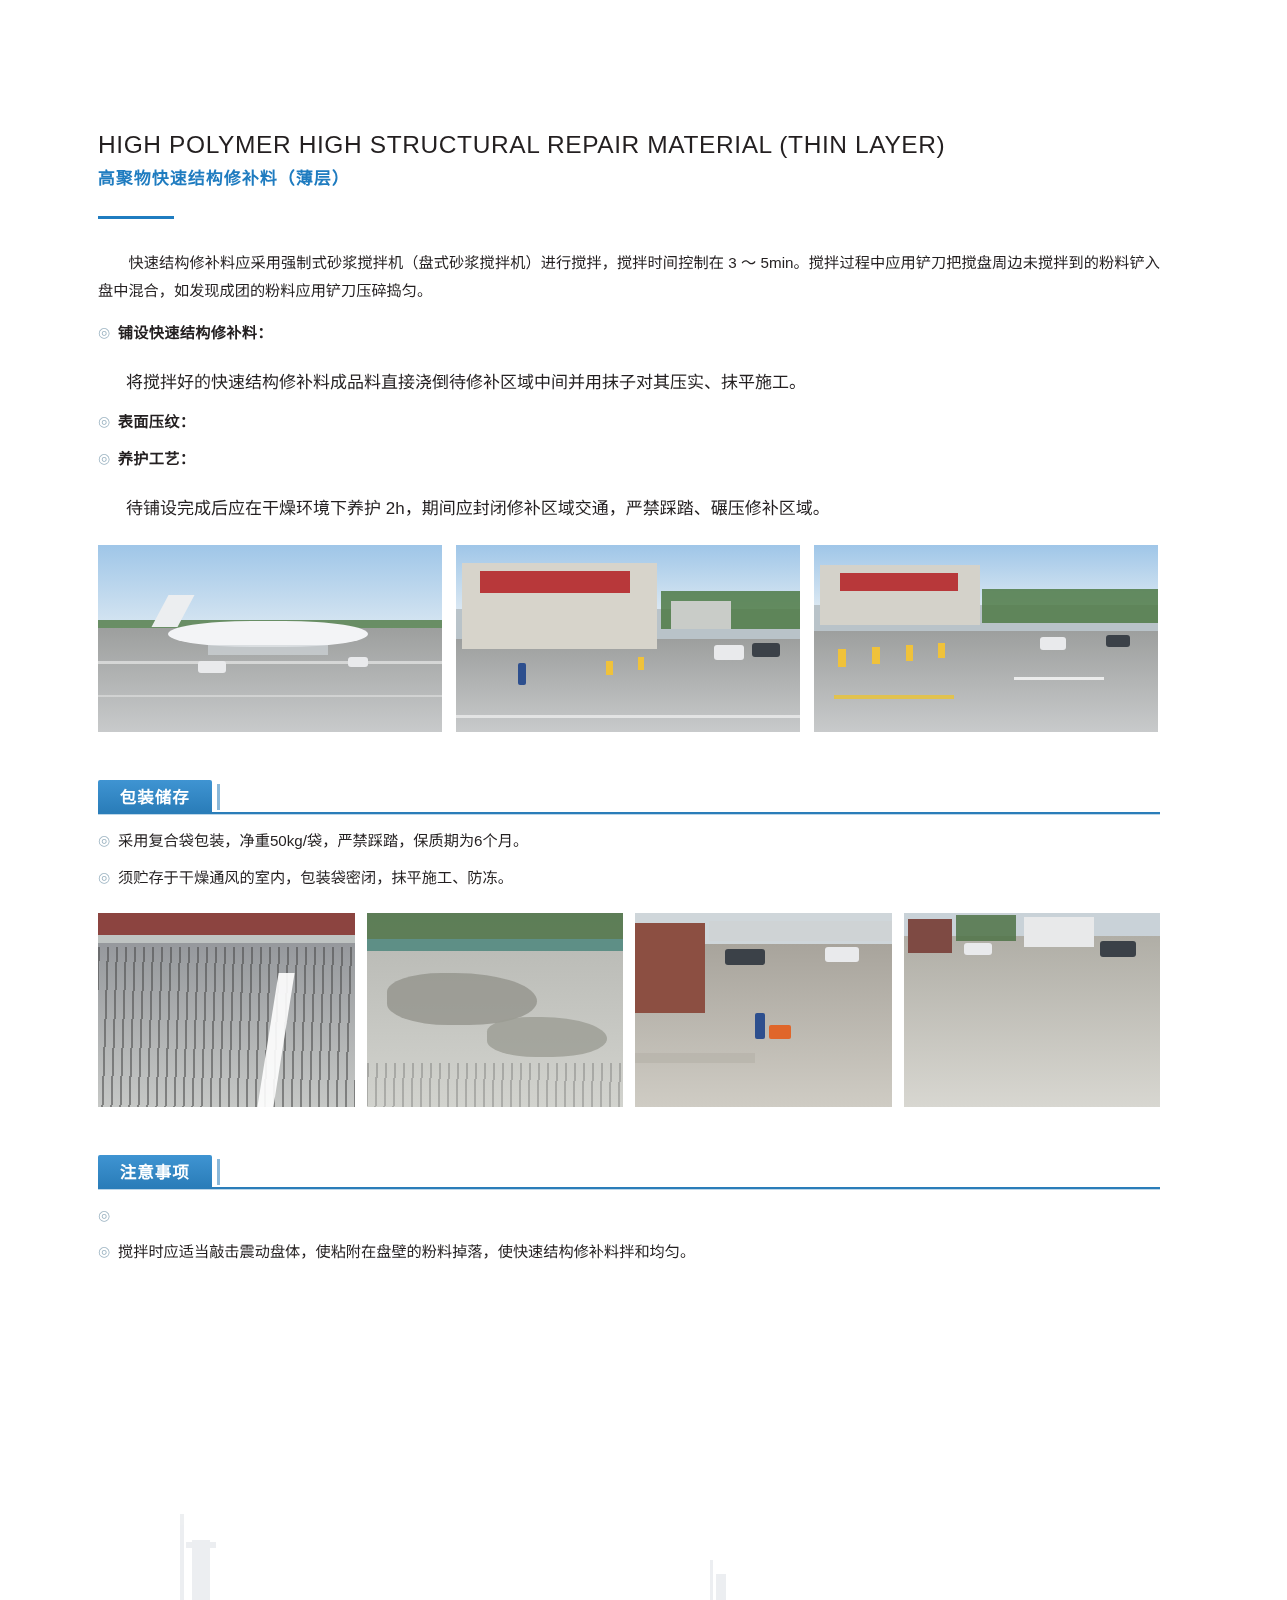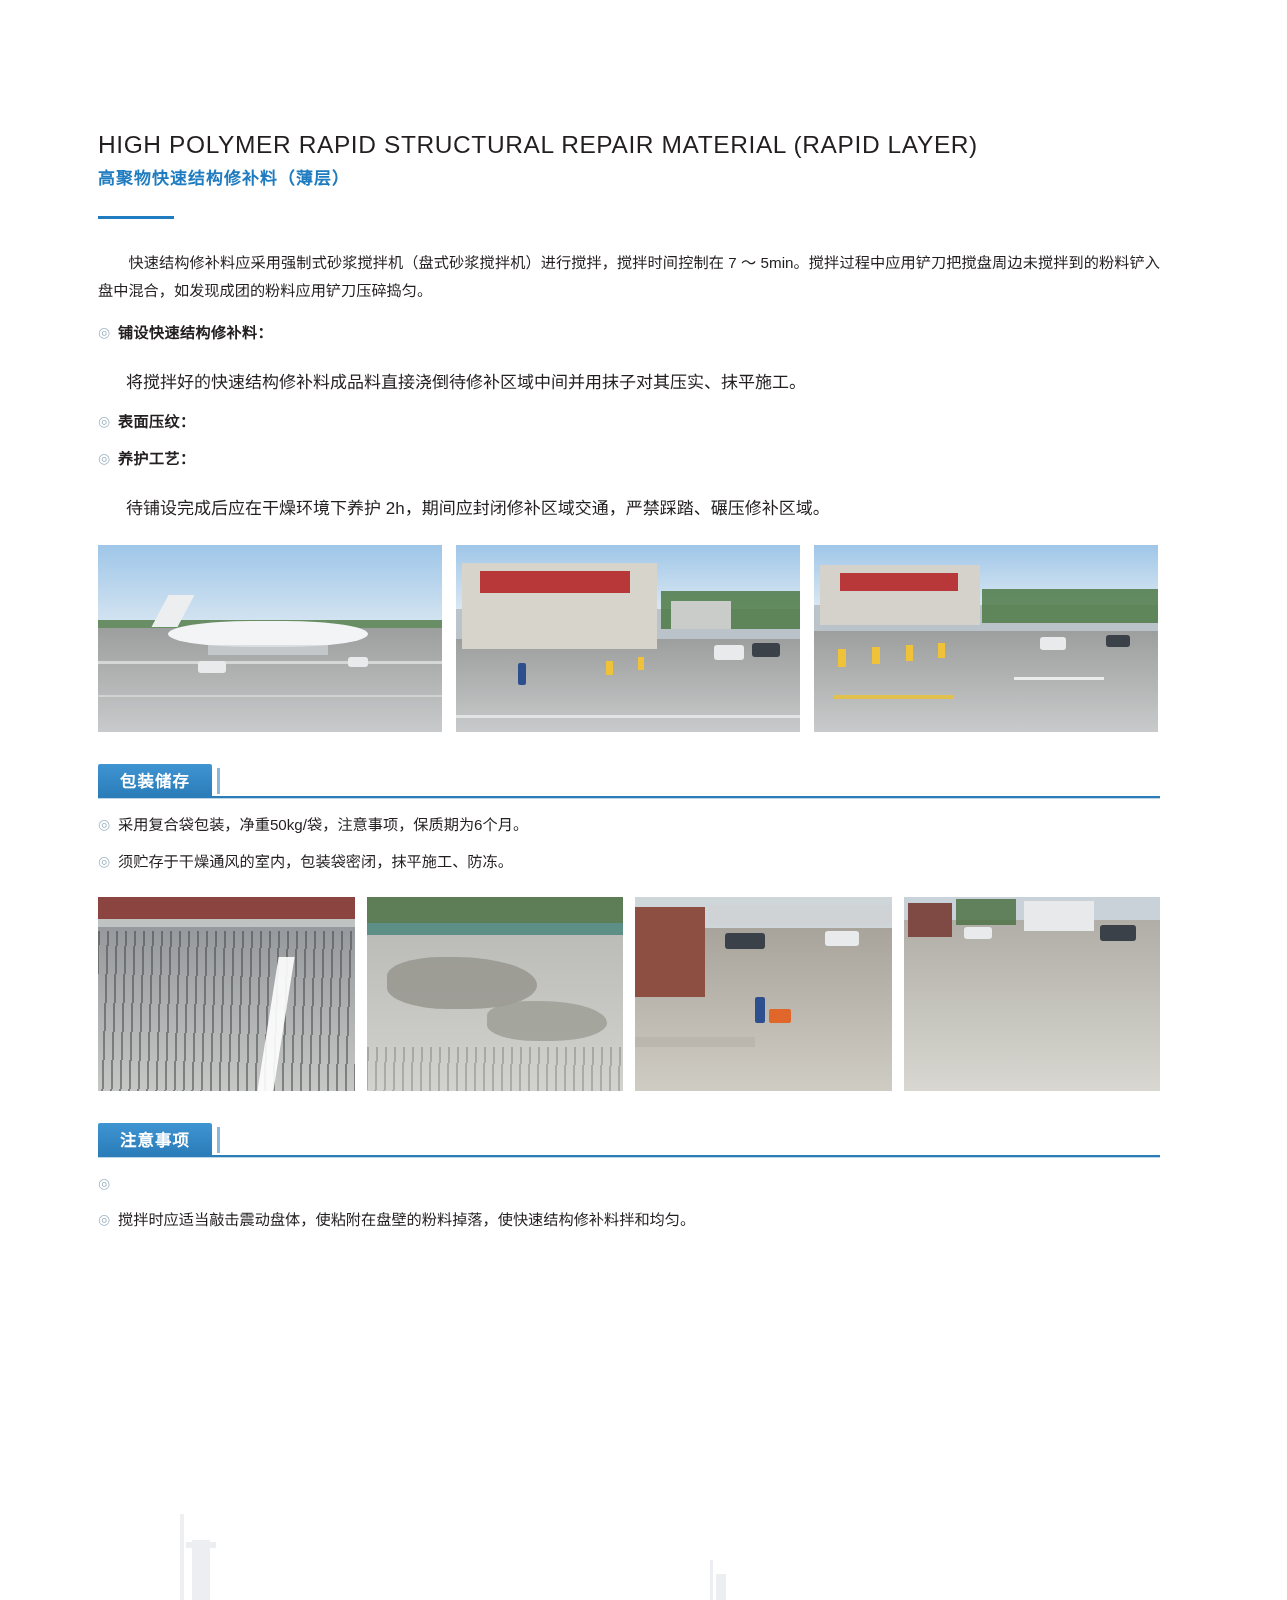--- a/index.html
+++ b/index.html
@@ -169,21 +169,21 @@
     border-radius: 40% 60% 50% 45%;
     opacity: .8;
   }
   .photo .rail {
     position: absolute;
     background: #7f8f8b;
   }
 
   
   .section {
-    margin-top: 32px;
+    margin-top: 48px;
   }
   .sec-head {
     position: relative;
     height: 34px;
   }
   .sec-tab {
     position: absolute;
     left: 0; top: 0;
     height: 32px;
     padding: 0 22px 0 22px;
@@ -239,25 +239,25 @@
     bottom: 0;
     background: #9aa7b3;
   }
 </style>
 </head>
 <body>
 
 <div class="page">
   <div class="content">
 
-    <h1 class="title-en">HIGH POLYMER RAPID STRUCTURAL REPAIR MATERIAL (RAPID LAYER)</h1>
+    <h1 class="title-en">HIGH POLYMER HIGH STRUCTURAL REPAIR MATERIAL (THIN LAYER)</h1>
     <h2 class="title-cn">高聚物快速结构修补料（薄层）</h2>
     <div class="title-rule"></div>
 
-    <p class="para indent">快速结构修补料应采用强制式砂浆搅拌机（盘式砂浆搅拌机）进行搅拌，搅拌时间控制在 7 ～ 5min。搅拌过程中应用铲刀把搅盘周边未搅拌到的粉料铲入盘中混合，如发现成团的粉料应用铲刀压碎捣匀。</p>
+    <p class="para indent">快速结构修补料应采用强制式砂浆搅拌机（盘式砂浆搅拌机）进行搅拌，搅拌时间控制在 3 ～ 5min。搅拌过程中应用铲刀把搅盘周边未搅拌到的粉料铲入盘中混合，如发现成团的粉料应用铲刀压碎捣匀。</p>
 
     <div class="bullet-line">
       <span class="bullet-mark">◎</span>
       <span class="bullet-strong">铺设快速结构修补料：</span>
     </div>
     <div class="sub-line">将搅拌好的快速结构修补料成品料直接浇倒待修补区域中间并用抹子对其压实、抹平施工。</div>
 
     <div class="bullet-line">
       <span class="bullet-mark">◎</span>
       <span class="bullet-strong">表面压纹：</span>
@@ -317,21 +317,21 @@
     </div>
 
     <div class="section">
       <div class="sec-head">
         <div class="sec-tab">包装储存</div>
         <div class="sec-rule"></div>
       </div>
       <div class="sec-list">
         <div class="bullet-line">
           <span class="bullet-mark">◎</span>
-          <span>采用复合袋包装，净重50kg/袋，注意事项，保质期为6个月。</span>
+          <span>采用复合袋包装，净重50kg/袋，严禁踩踏，保质期为6个月。</span>
         </div>
         <div class="bullet-line">
           <span class="bullet-mark">◎</span>
           <span>须贮存于干燥通风的室内，包装袋密闭，抹平施工、防冻。</span>
         </div>
       </div>
 
       <div class="img-row" style="gap:12px;">
 
         <div class="photo" style="width:258px;height:194px;">

